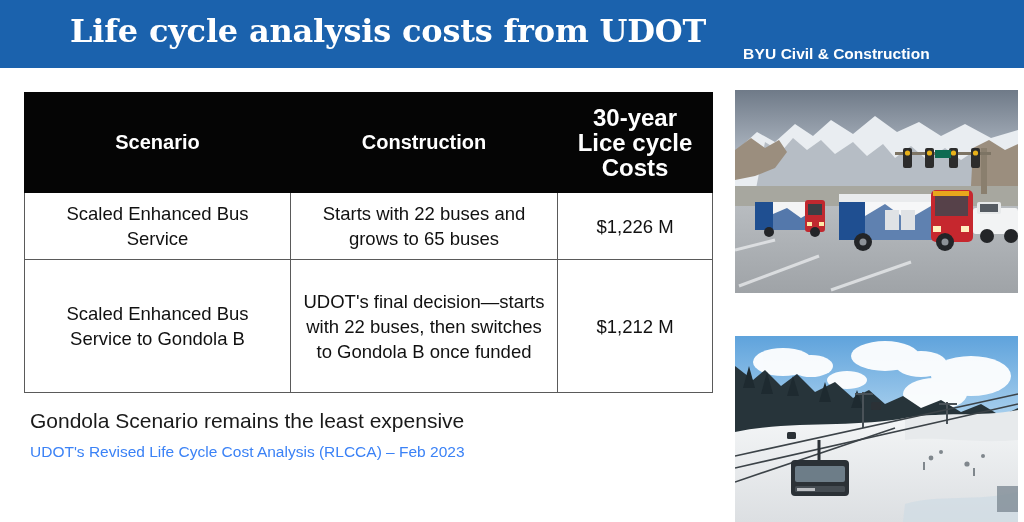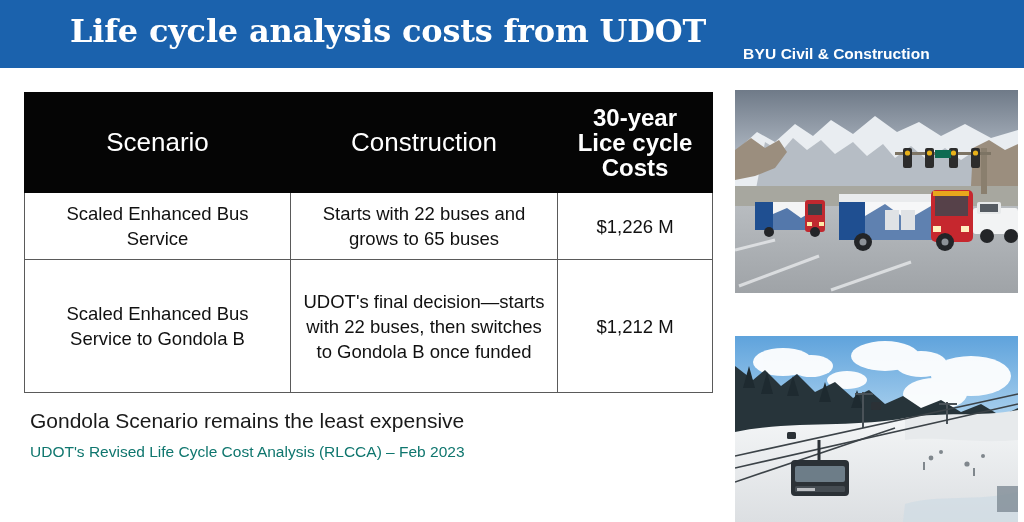--- a/index.html
+++ b/index.html
@@ -64,22 +64,22 @@
   #cost-table col.c-scenario { width: 266px; }
   #cost-table col.c-desc     { width: 267px; }
   #cost-table col.c-cost     { width: 155px; }
 
   #cost-table thead th {
     background: #050505;
     color: #ffffff;
     height: 100px;
     vertical-align: middle;
     text-align: center;
-    font-weight: normal;
-    font-size: 26px;
+    font-weight: bold;
+    font-size: 20px;
     line-height: 25px;
     border: 1px solid #050505;
     padding: 4px 10px;
   }
   #cost-table thead th.cost-head {
     font-weight: bold;
     font-size: 24px;
   }
   #cost-table tbody td {
     border: 1px solid #5a5a5a;
@@ -100,21 +100,21 @@
     left: 30px; top: 407px;
     font-size: 21px;
     color: #1a1a1a;
     line-height: 28px;
     white-space: nowrap;
   }
   #caption-sub {
     position: absolute;
     left: 30px; top: 441px;
     font-size: 15.5px;
-    color: #0f766e;
+    color: #3b82f6;
     line-height: 22px;
     white-space: nowrap;
   }
 
   
   .photo {
     position: absolute;
     overflow: hidden;
   }
   #photo-buses {

